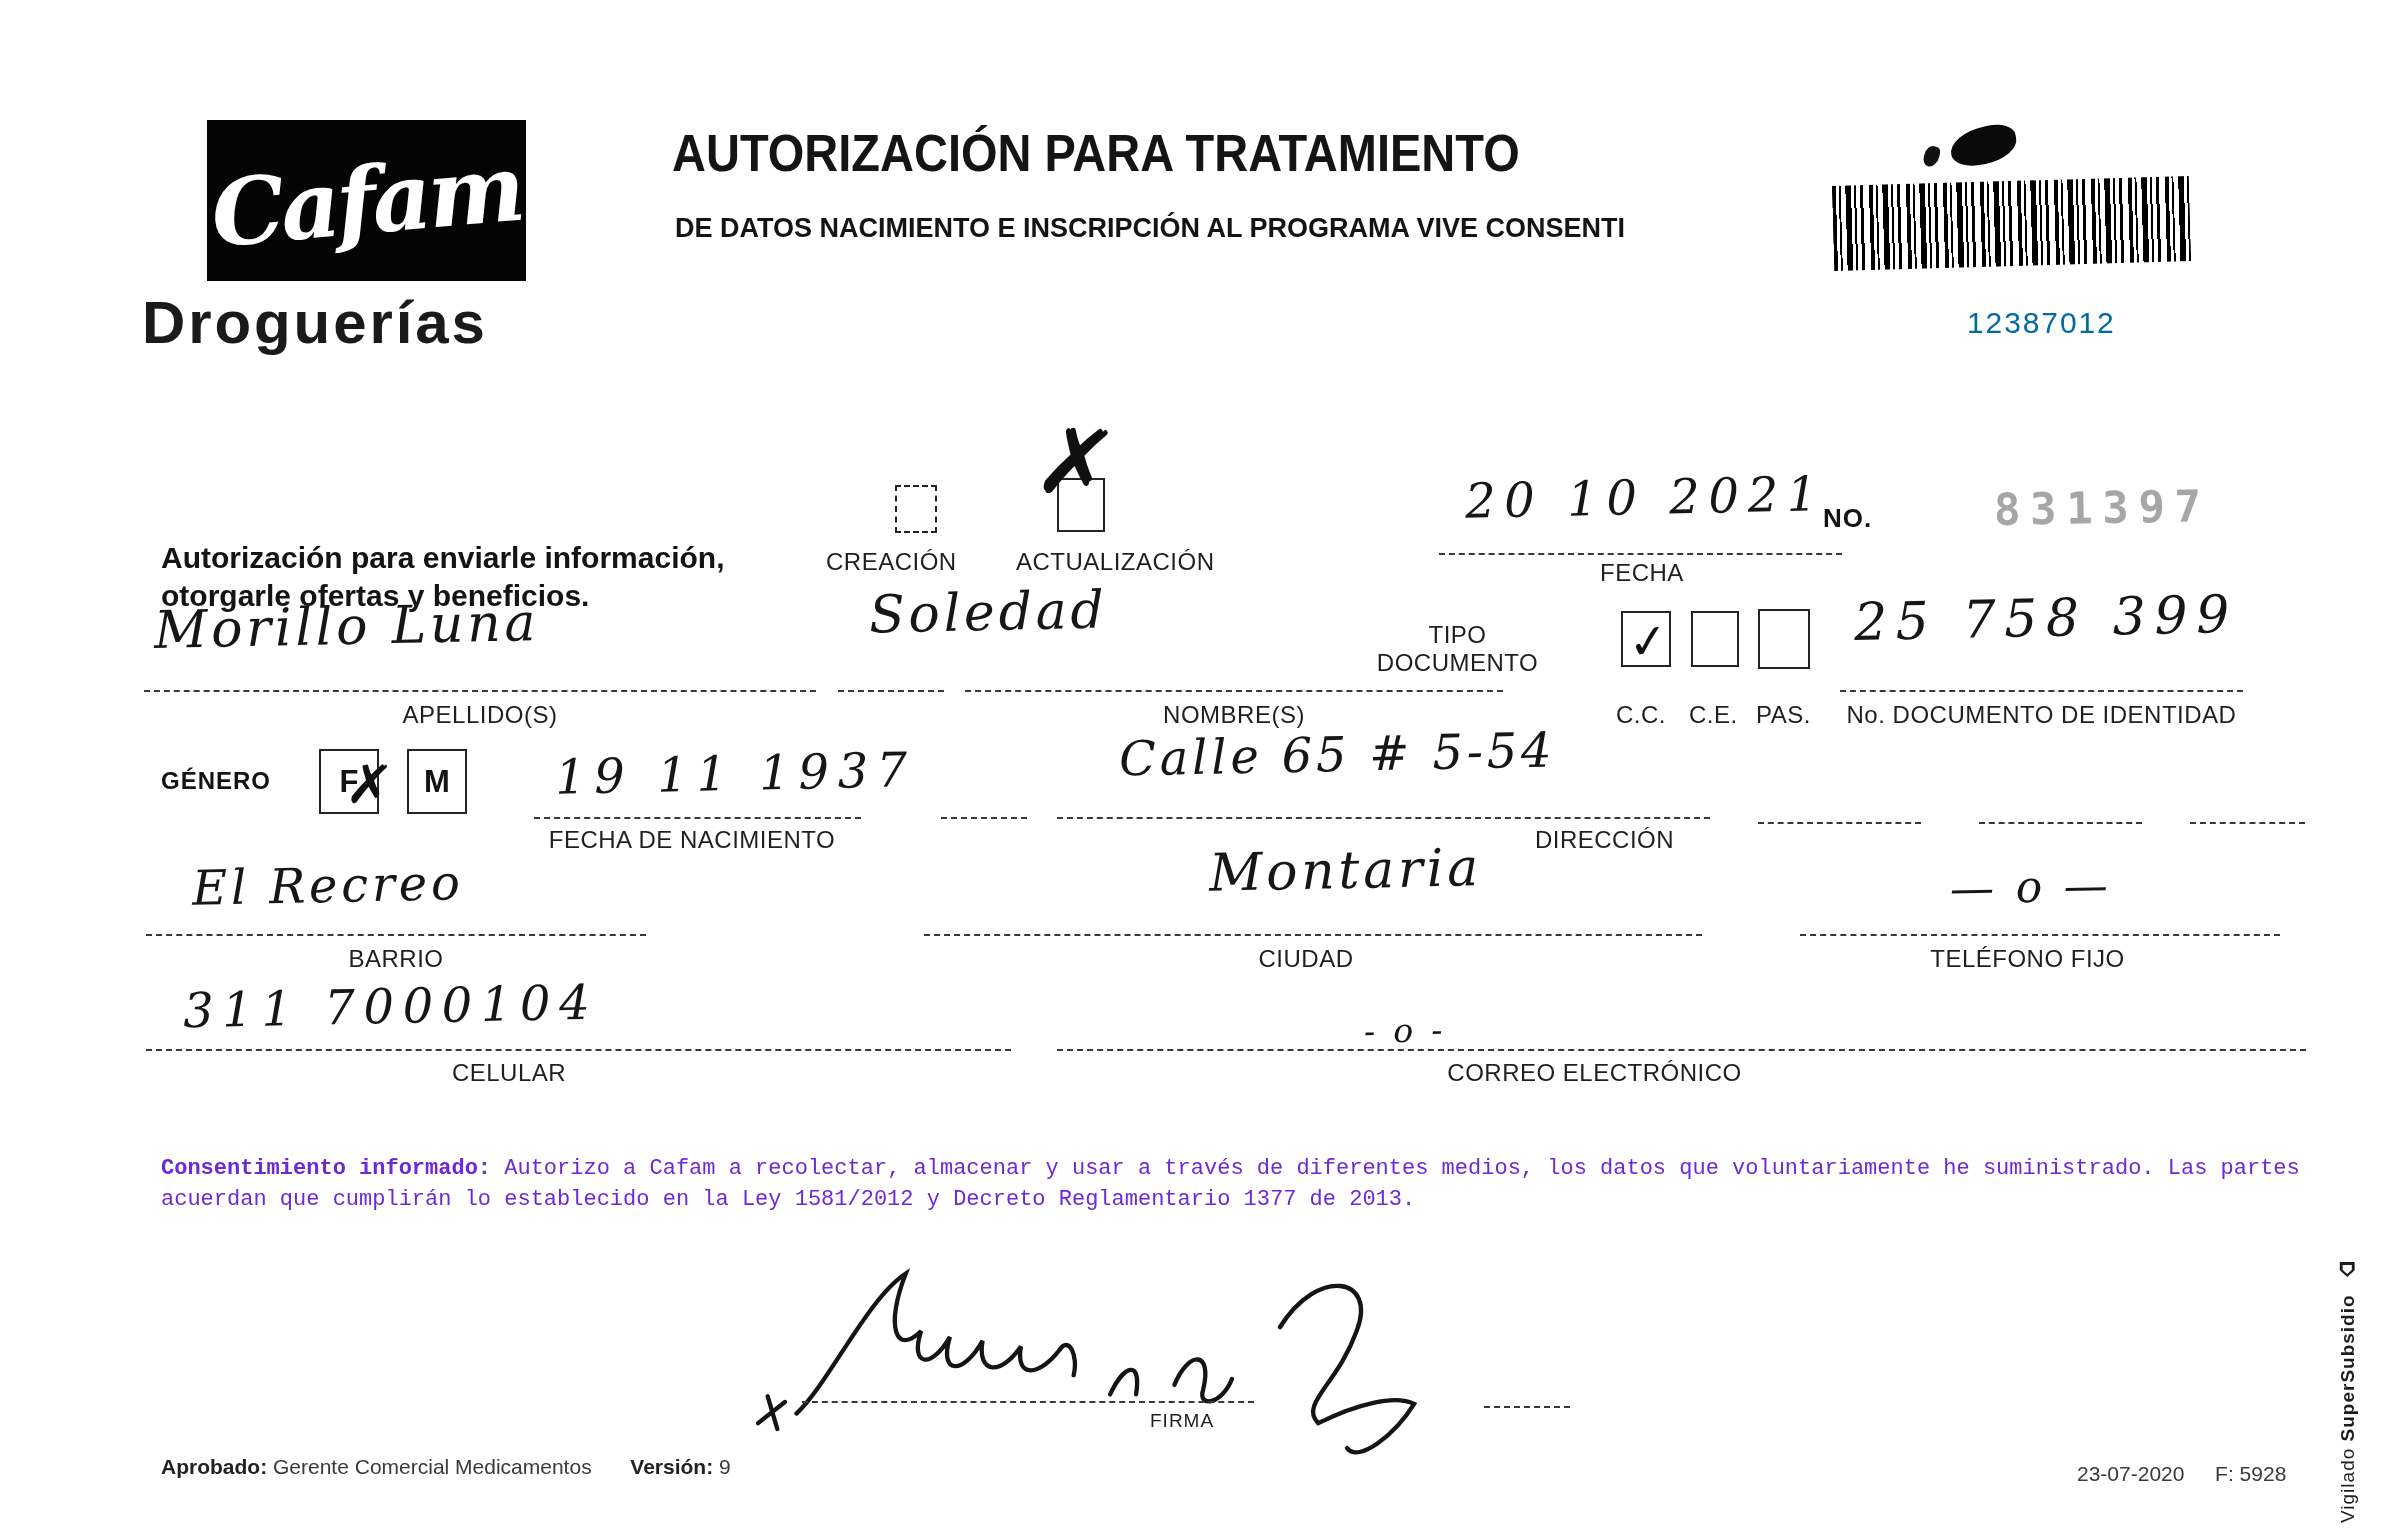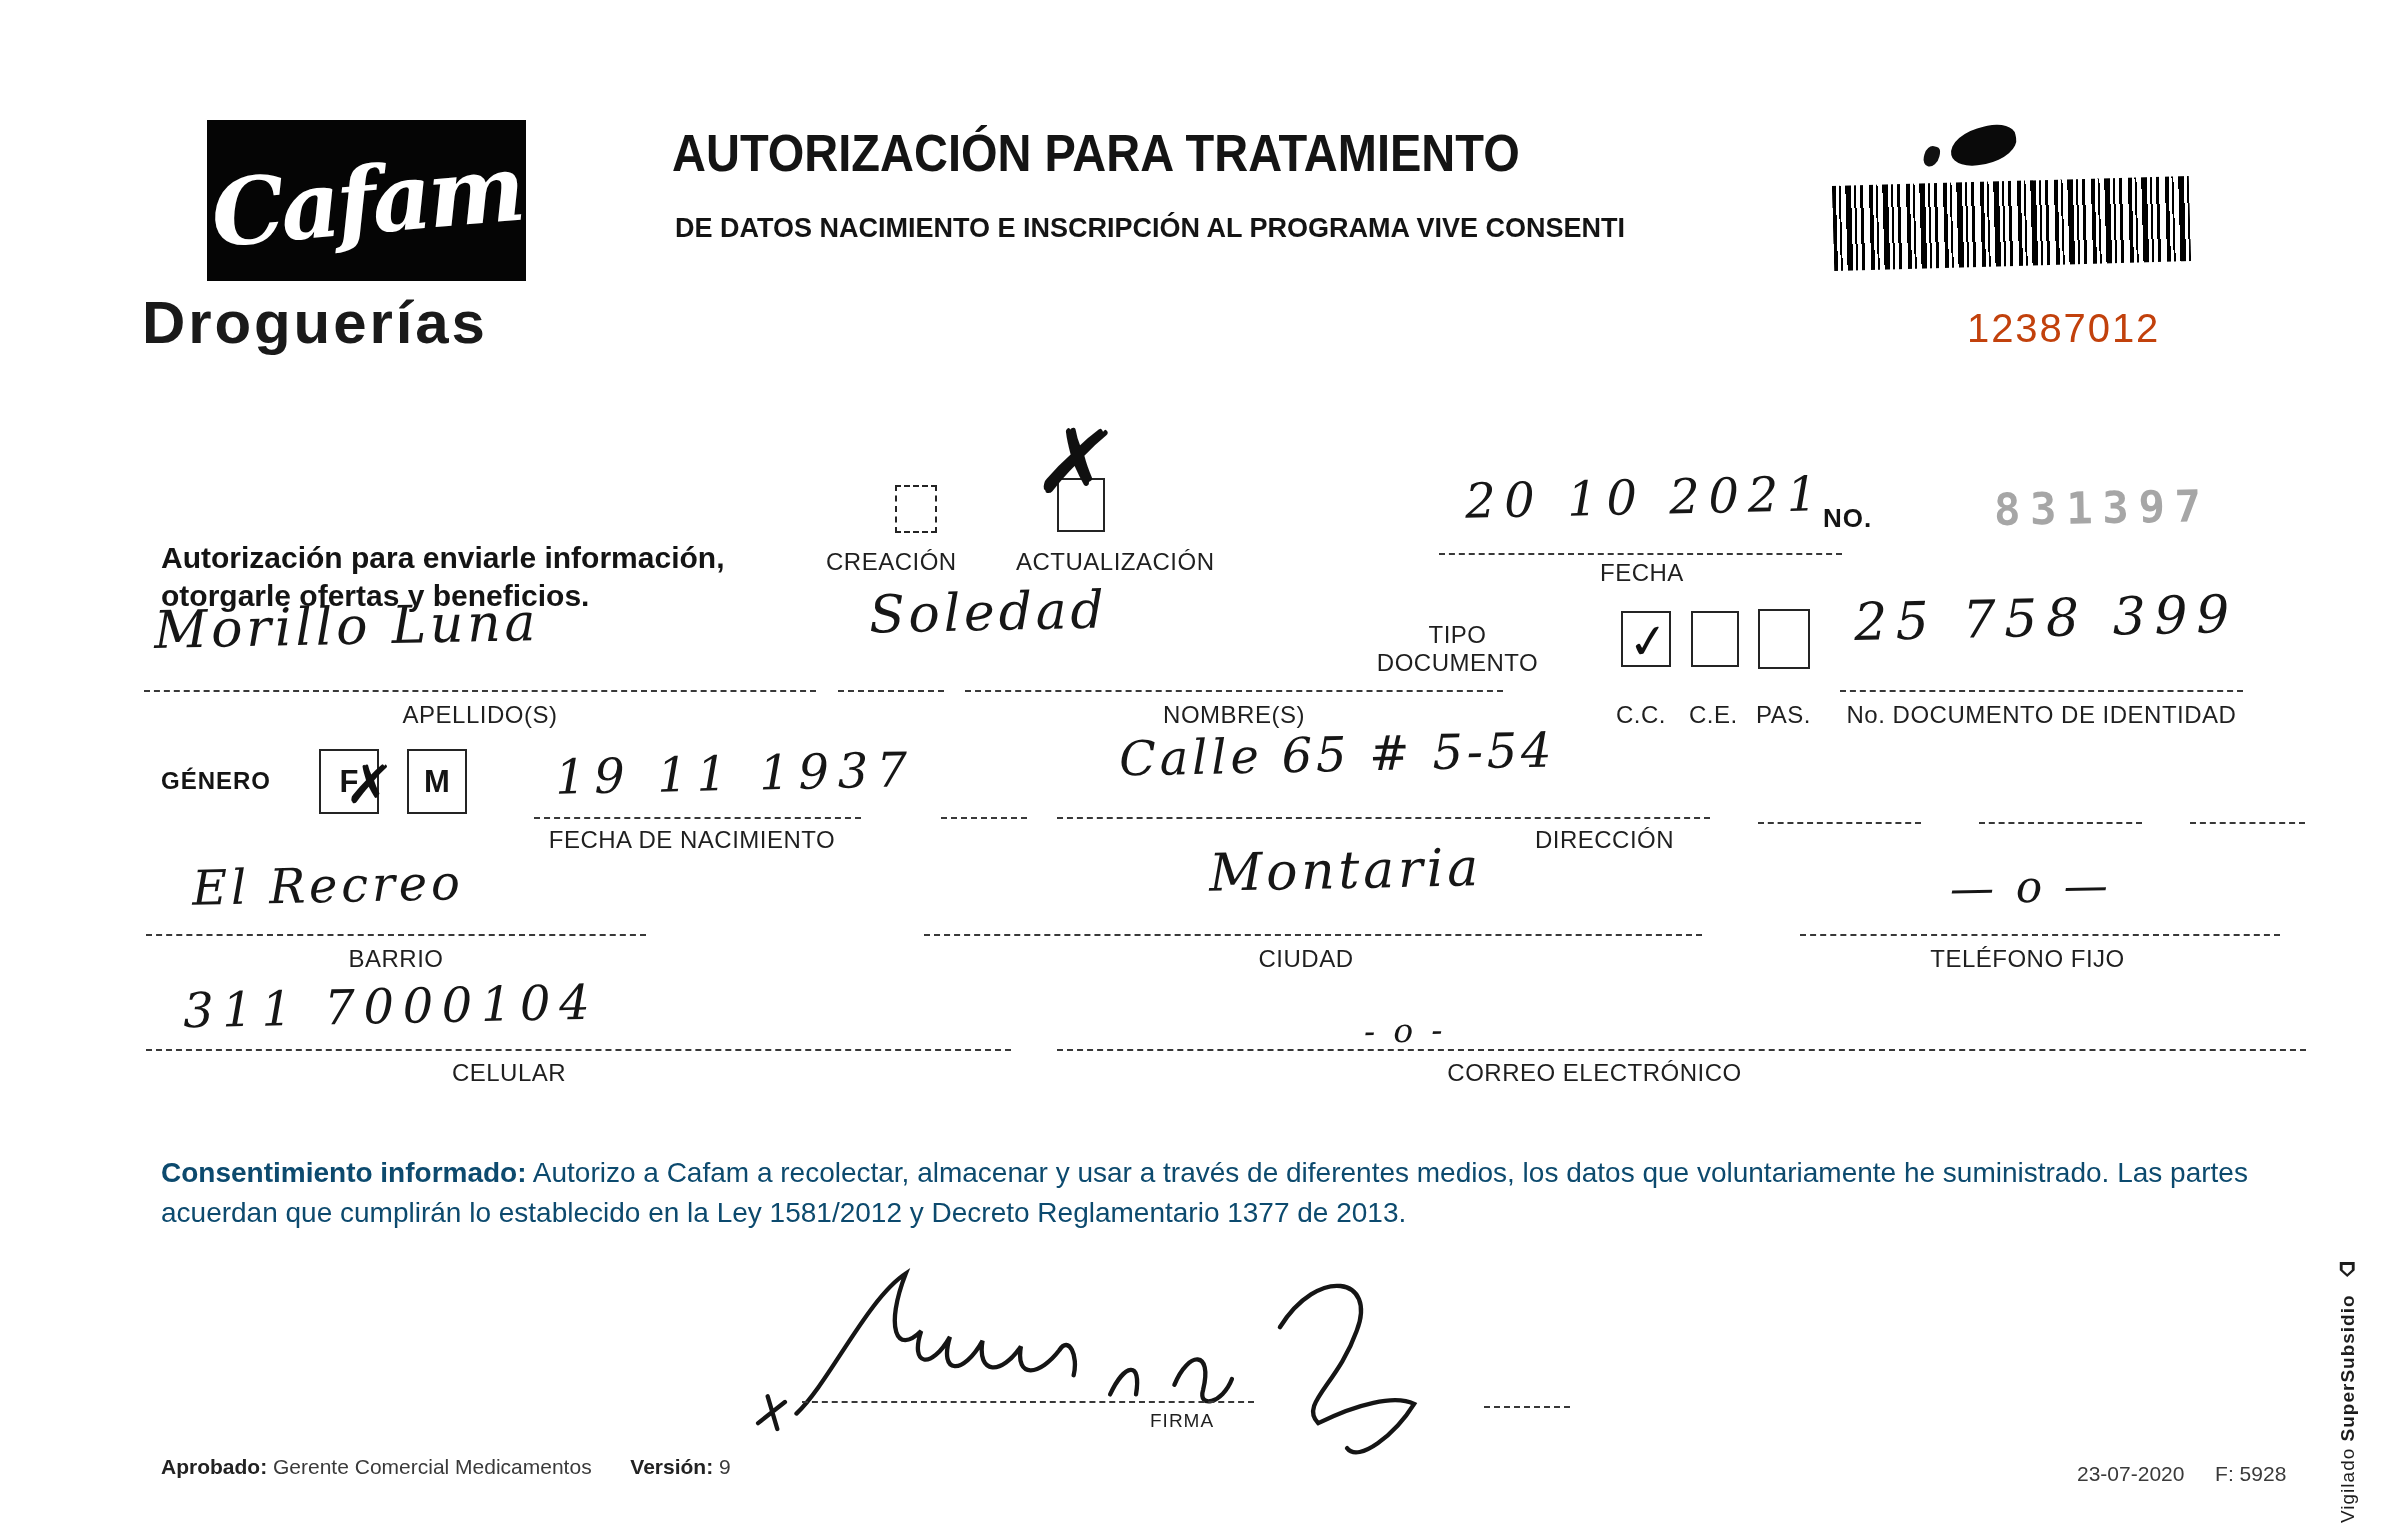--- a/index.html
+++ b/index.html
@@ -20,21 +20,21 @@
   .subtitle { font-size:27px; font-weight:700; white-space:nowrap; }
   .smudge { width:67px; height:37px; background:#0a0a0a; border-radius:60% 40% 55% 45%; transform:rotate(-12deg); }
   .smudge:after { content:""; position:absolute; left:-27px; top:7.7px; width:15.4px; height:21px; background:#111; border-radius:50% 30% 60% 40%; transform:rotate(25deg); }
   .barcode {
     width:357px; height:85px; transform:rotate(-1.6deg);
     background:repeating-linear-gradient(90deg,
       #000 0 3.8px, #fff 3.8px 6.7px, #000 6.7px 8.6px, #fff 8.6px 13.4px,
       #000 13.4px 19px, #fff 19px 22px, #000 22px 24px, #fff 24px 28px,
       #000 28px 31px, #fff 31px 37px);
   }
-  .barcode-num { font-size:40px; letter-spacing:1.9px; color:#c2410c; }
+  .barcode-num { font-size:30px; letter-spacing:1.9px; color:#0369a1; }
 
   
   .intro { font-size:30px; font-weight:700; line-height:1.28; }
   .lbl { font-size:24px; color:#1f1f1f; letter-spacing:0.5px; white-space:nowrap; }
   .lbl-c { text-align:center; }
   .lbl-2l { line-height:1.15; text-align:center; white-space:normal; }
   .bold-lbl { font-size:24px; font-weight:700; letter-spacing:1px; }
   .no-label { font-size:26px; font-weight:600; letter-spacing:1px; }
 
   
@@ -54,21 +54,21 @@
   .hw-xl { font-size:52px; }
   .hw-num { letter-spacing:8.6px; }
   .stamp-num {
     font-family:"DejaVu Sans Mono", monospace; font-size:44px; font-weight:700;
     color:#a6a6a6; letter-spacing:9.6px; transform:rotate(-1deg); white-space:nowrap;
   }
 
   .fline { border-bottom:2.9px dashed #383838; height:0; }
 
   
-  .consent { font-size:28px; line-height:1.42; color:#0c4a6e; }
+  .consent { font-size:22px; line-height:1.42; color:#6d28d9;font-family:Liberation Mono, monospace; }
   .consent-label { font-weight:700; }
 
   
   .firma-lbl { font-size:19px; letter-spacing:1px; }
 
   
   .footer-txt { font-size:21px; color:#222; white-space:nowrap; }
   .footer-bold { font-weight:700; }
   .footer-val { color:#3a3a3a; }
   .side-vert {

